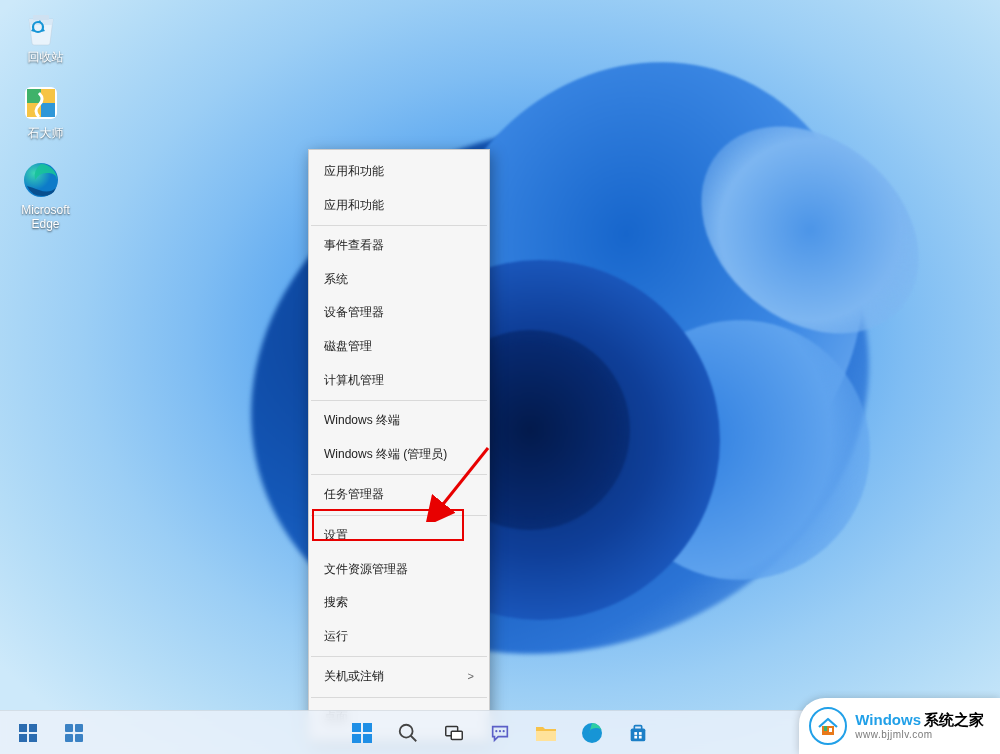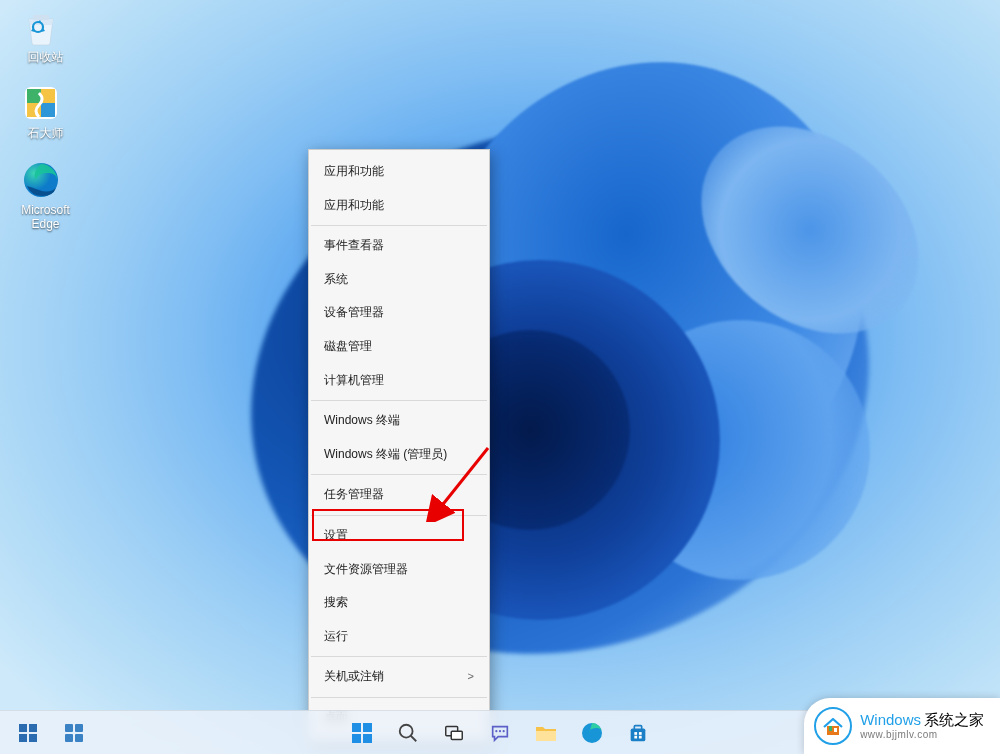--- a/index.html
+++ b/index.html
@@ -156,21 +156,21 @@
       z-index: 10;
     }
     .wm .logo {
       width: 38px; height: 38px;
       border-radius: 50%;
       border: 2px solid #21a0e8;
       display:flex; align-items:center; justify-content:center;
       background:#fff;
     }
     .wm .txt { display:flex; flex-direction:column; line-height:1.1;}
-    .wm .t1 { font-weight: normal; display:flex; align-items:center; gap:3px;}
+    .wm .t1 { font-weight: bold; display:flex; align-items:center; gap:3px;}
     .wm .t1a { color:#21a0e8; font-size:15px; }
     .wm .t1b { color:#000000; font-size:15px; }
     .wm .t2 { color:#7a7a7a; font-size:10px; letter-spacing:0.5px; }
   </style>
 </head>
 <body>
 
 <div class="wallpaper">
   <div class="petal p1"></div>
   <div class="petal p2"></div>

